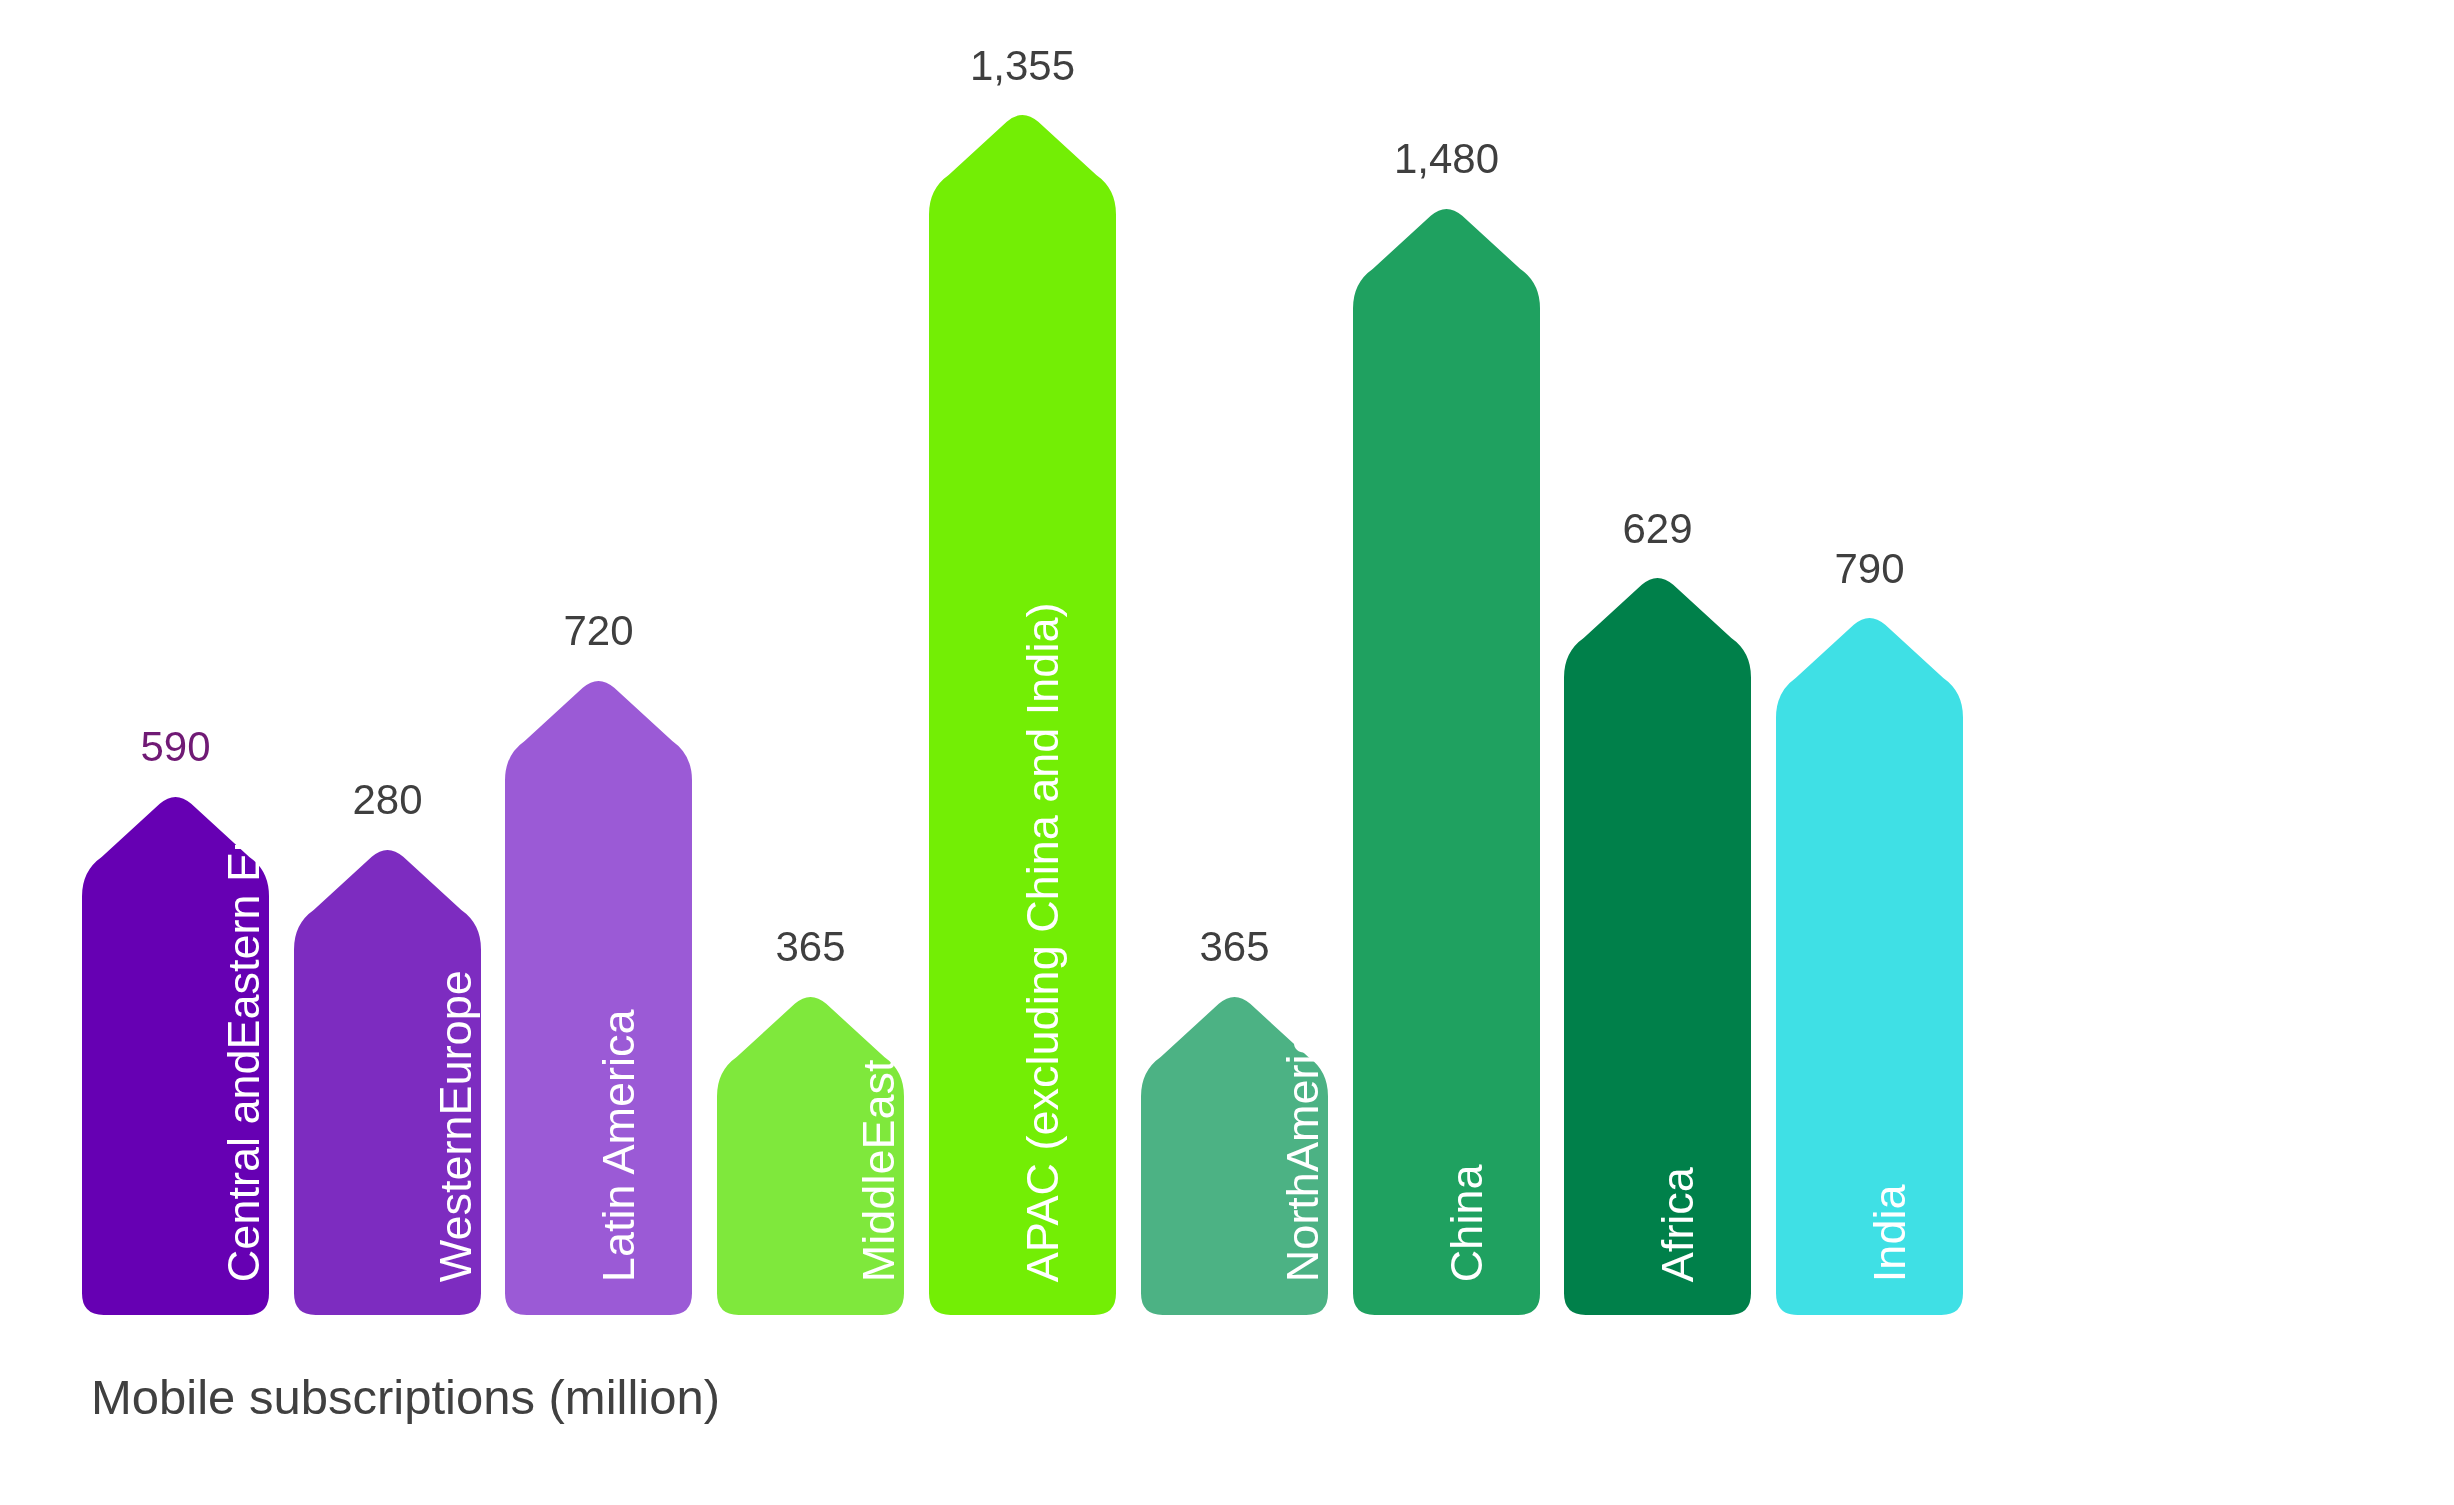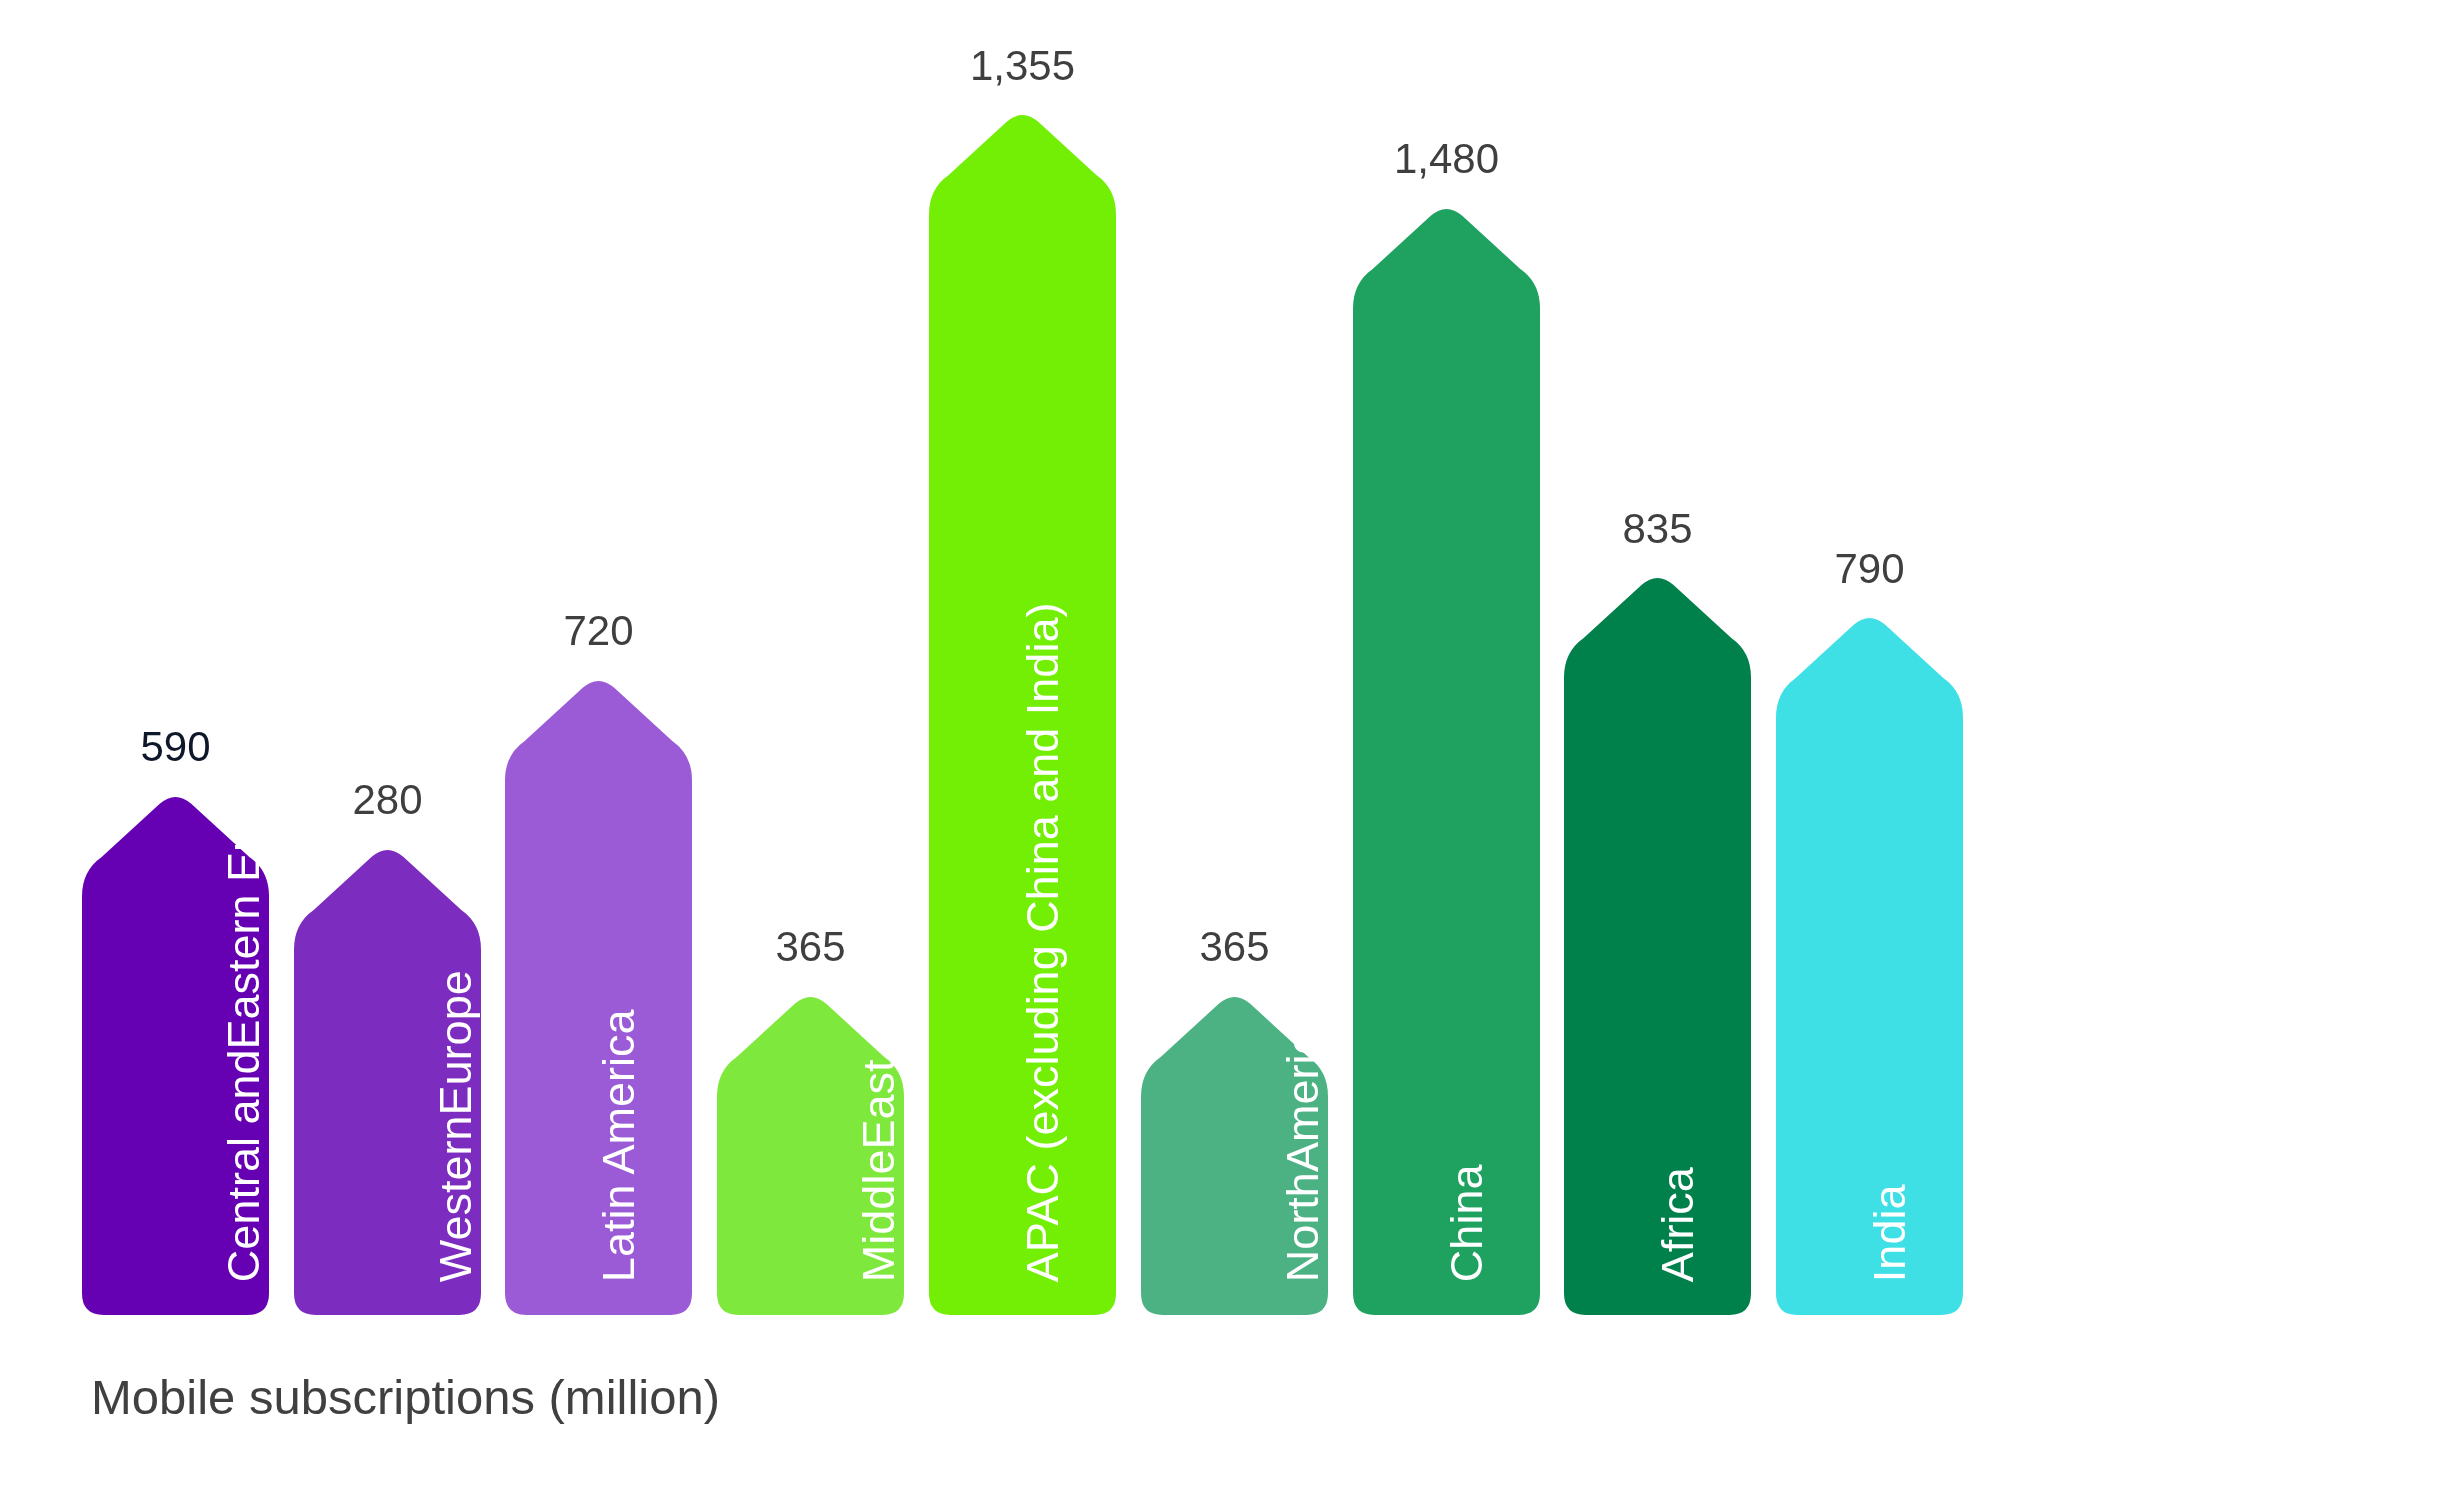--- a/index.html
+++ b/index.html
@@ -83,21 +83,21 @@
 <div id="canvas">
 
   <div id="plot">
       <div class="bar-group" style="left: 82px; width: 187px; height: 525px;">
         <svg class="bar-shape" viewBox="0 0 190 533.3948339483395" width="187" height="525" preserveAspectRatio="none">
           <path d="M 22 533.3948339483395 L 168 533.3948339483395 Q 190 533.3948339483395 190 511.3948339483395 L 190 108 Q 190 82 170 68 L 111 14 Q 95 0 79 14 L 20 68 Q 0 82 0 108 L 0 511.3948339483395 Q 0 533.3948339483395 22 533.3948339483395 Z" fill="#6600B3"></path>
         </svg>
         <div class="label-rot">
           <div class="inner" style="color: rgb(255, 255, 255); transform: rotate(-90deg) translate(0px, 0px); transform-origin: left bottom; left: 138px; margin-left: 48px; width: auto;"><span class="ln">Central and</span><span class="ln">Eastern Europe</span></div>
         </div>
-        <div class="bar-value" style="color: #0f172a; bottom: 547px;">590</div>
+        <div class="bar-value" style="color: #701a75; bottom: 547px;">590</div>
       </div>
       <div class="bar-group" style="left: 294px; width: 187px; height: 472px;">
         <svg class="bar-shape" viewBox="0 0 190 479.1512915129151" width="187" height="472" preserveAspectRatio="none">
           <path d="M 22 479.1512915129151 L 168 479.1512915129151 Q 190 479.1512915129151 190 457.1512915129151 L 190 108 Q 190 82 170 68 L 111 14 Q 95 0 79 14 L 20 68 Q 0 82 0 108 L 0 457.1512915129151 Q 0 479.1512915129151 22 479.1512915129151 Z" fill="#7D2CC0"></path>
         </svg>
         <div class="label-rot">
           <div class="inner" style="color: rgb(255, 255, 255); transform: rotate(-90deg) translate(0px, 0px); transform-origin: left bottom; left: 138px; margin-left: 48px; width: auto;"><span class="ln">Western</span><span class="ln">Europe</span></div>
         </div>
         <div class="bar-value" style="color: rgb(63, 63, 63); bottom: 494px;">280</div>
       </div>
@@ -146,21 +146,21 @@
         </div>
         <div class="bar-value" style="color: rgb(63, 63, 63); bottom: 1135px;">1,480</div>
       </div>
       <div class="bar-group" style="left: 1564px; width: 187px; height: 744px;">
         <svg class="bar-shape" viewBox="0 0 190 754.8892988929889" width="187" height="744" preserveAspectRatio="none">
           <path d="M 22 754.8892988929889 L 168 754.8892988929889 Q 190 754.8892988929889 190 732.8892988929889 L 190 108 Q 190 82 170 68 L 111 14 Q 95 0 79 14 L 20 68 Q 0 82 0 108 L 0 732.8892988929889 Q 0 754.8892988929889 22 754.8892988929889 Z" fill="#00804A"></path>
         </svg>
         <div class="label-rot">
           <div class="inner" style="color: rgb(255, 255, 255); transform: rotate(-90deg) translate(0px, 0px); transform-origin: left bottom; left: 114px; margin-left: 24px; width: auto;"><span class="ln">Africa</span></div>
         </div>
-        <div class="bar-value" style="color: rgb(63, 63, 63); bottom: 765px;">835</div>
+        <div class="bar-value" style="color: rgb(63, 63, 63); bottom: 765px;">629</div>
       </div>
       <div class="bar-group" style="left: 1776px; width: 187px; height: 704px;">
         <svg class="bar-shape" viewBox="0 0 190 714.2066420664206" width="187" height="704" preserveAspectRatio="none">
           <path d="M 22 714.2066420664206 L 168 714.2066420664206 Q 190 714.2066420664206 190 692.2066420664206 L 190 108 Q 190 82 170 68 L 111 14 Q 95 0 79 14 L 20 68 Q 0 82 0 108 L 0 692.2066420664206 Q 0 714.2066420664206 22 714.2066420664206 Z" fill="#3FE0E5"></path>
         </svg>
         <div class="label-rot">
           <div class="inner" style="color: rgb(255, 255, 255); transform: rotate(-90deg) translate(0px, 0px); transform-origin: left bottom; left: 114px; margin-left: 24px; width: auto;"><span class="ln">India</span></div>
         </div>
         <div class="bar-value" style="color: rgb(63, 63, 63); bottom: 725px;">790</div>
       </div>

